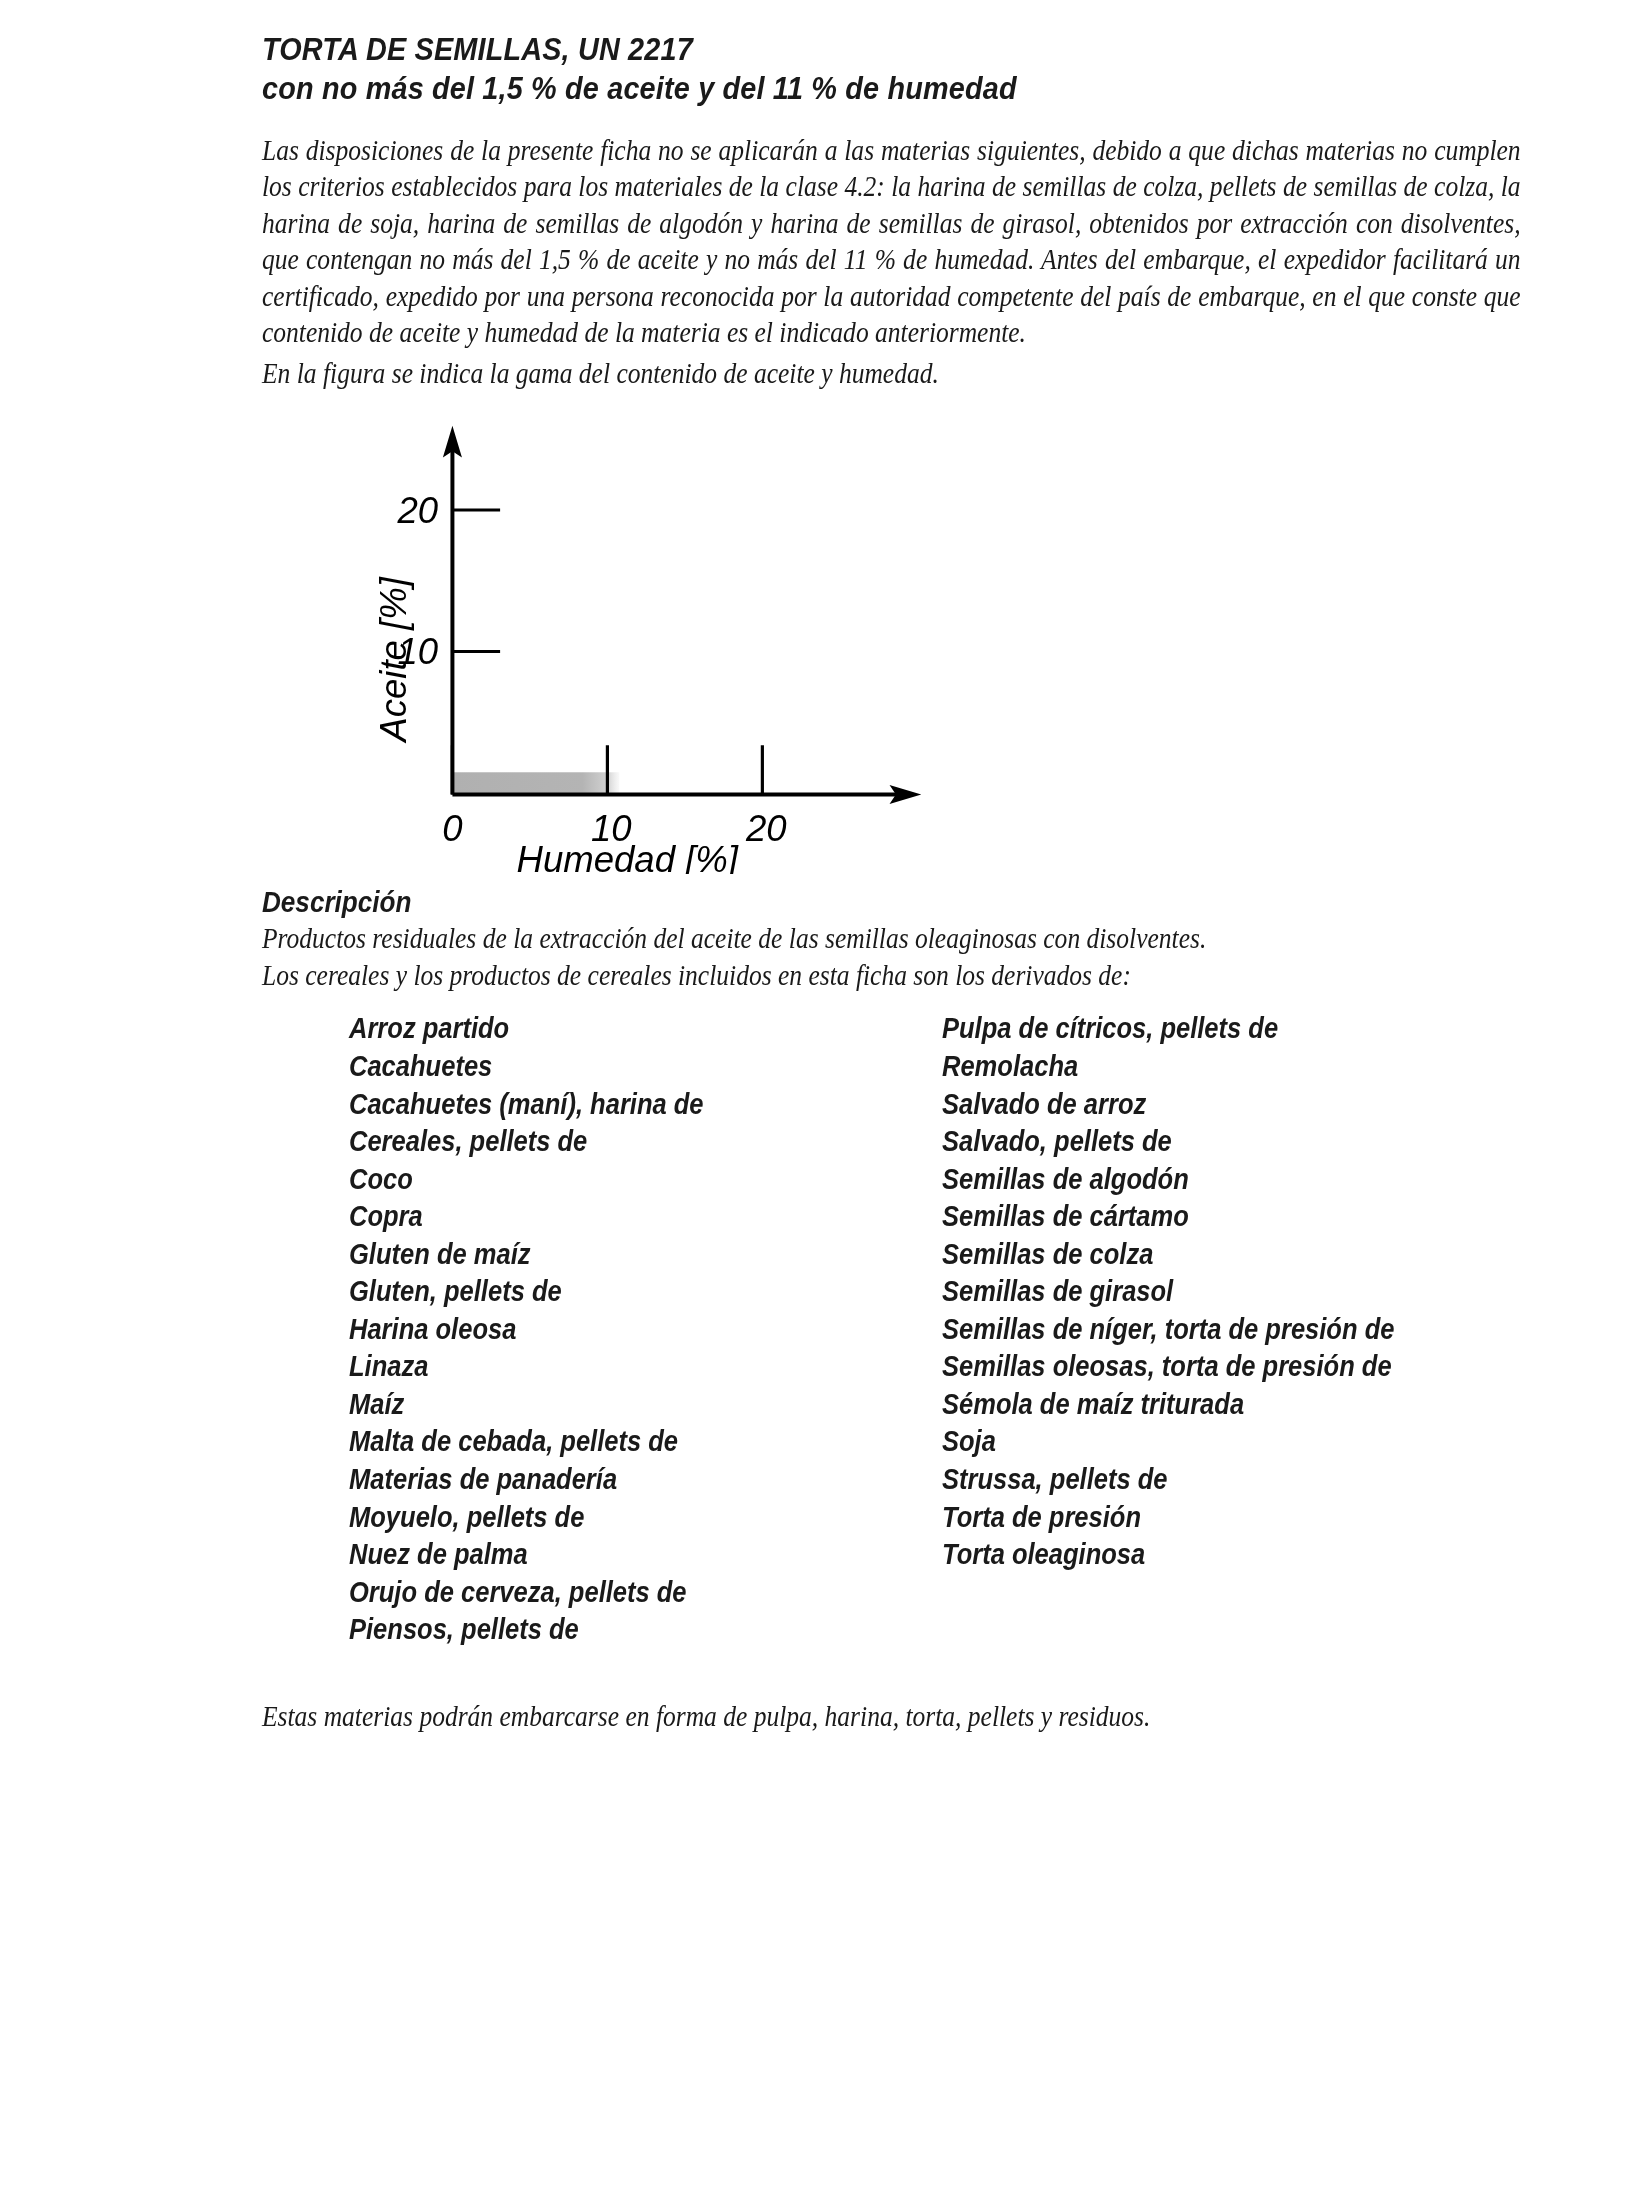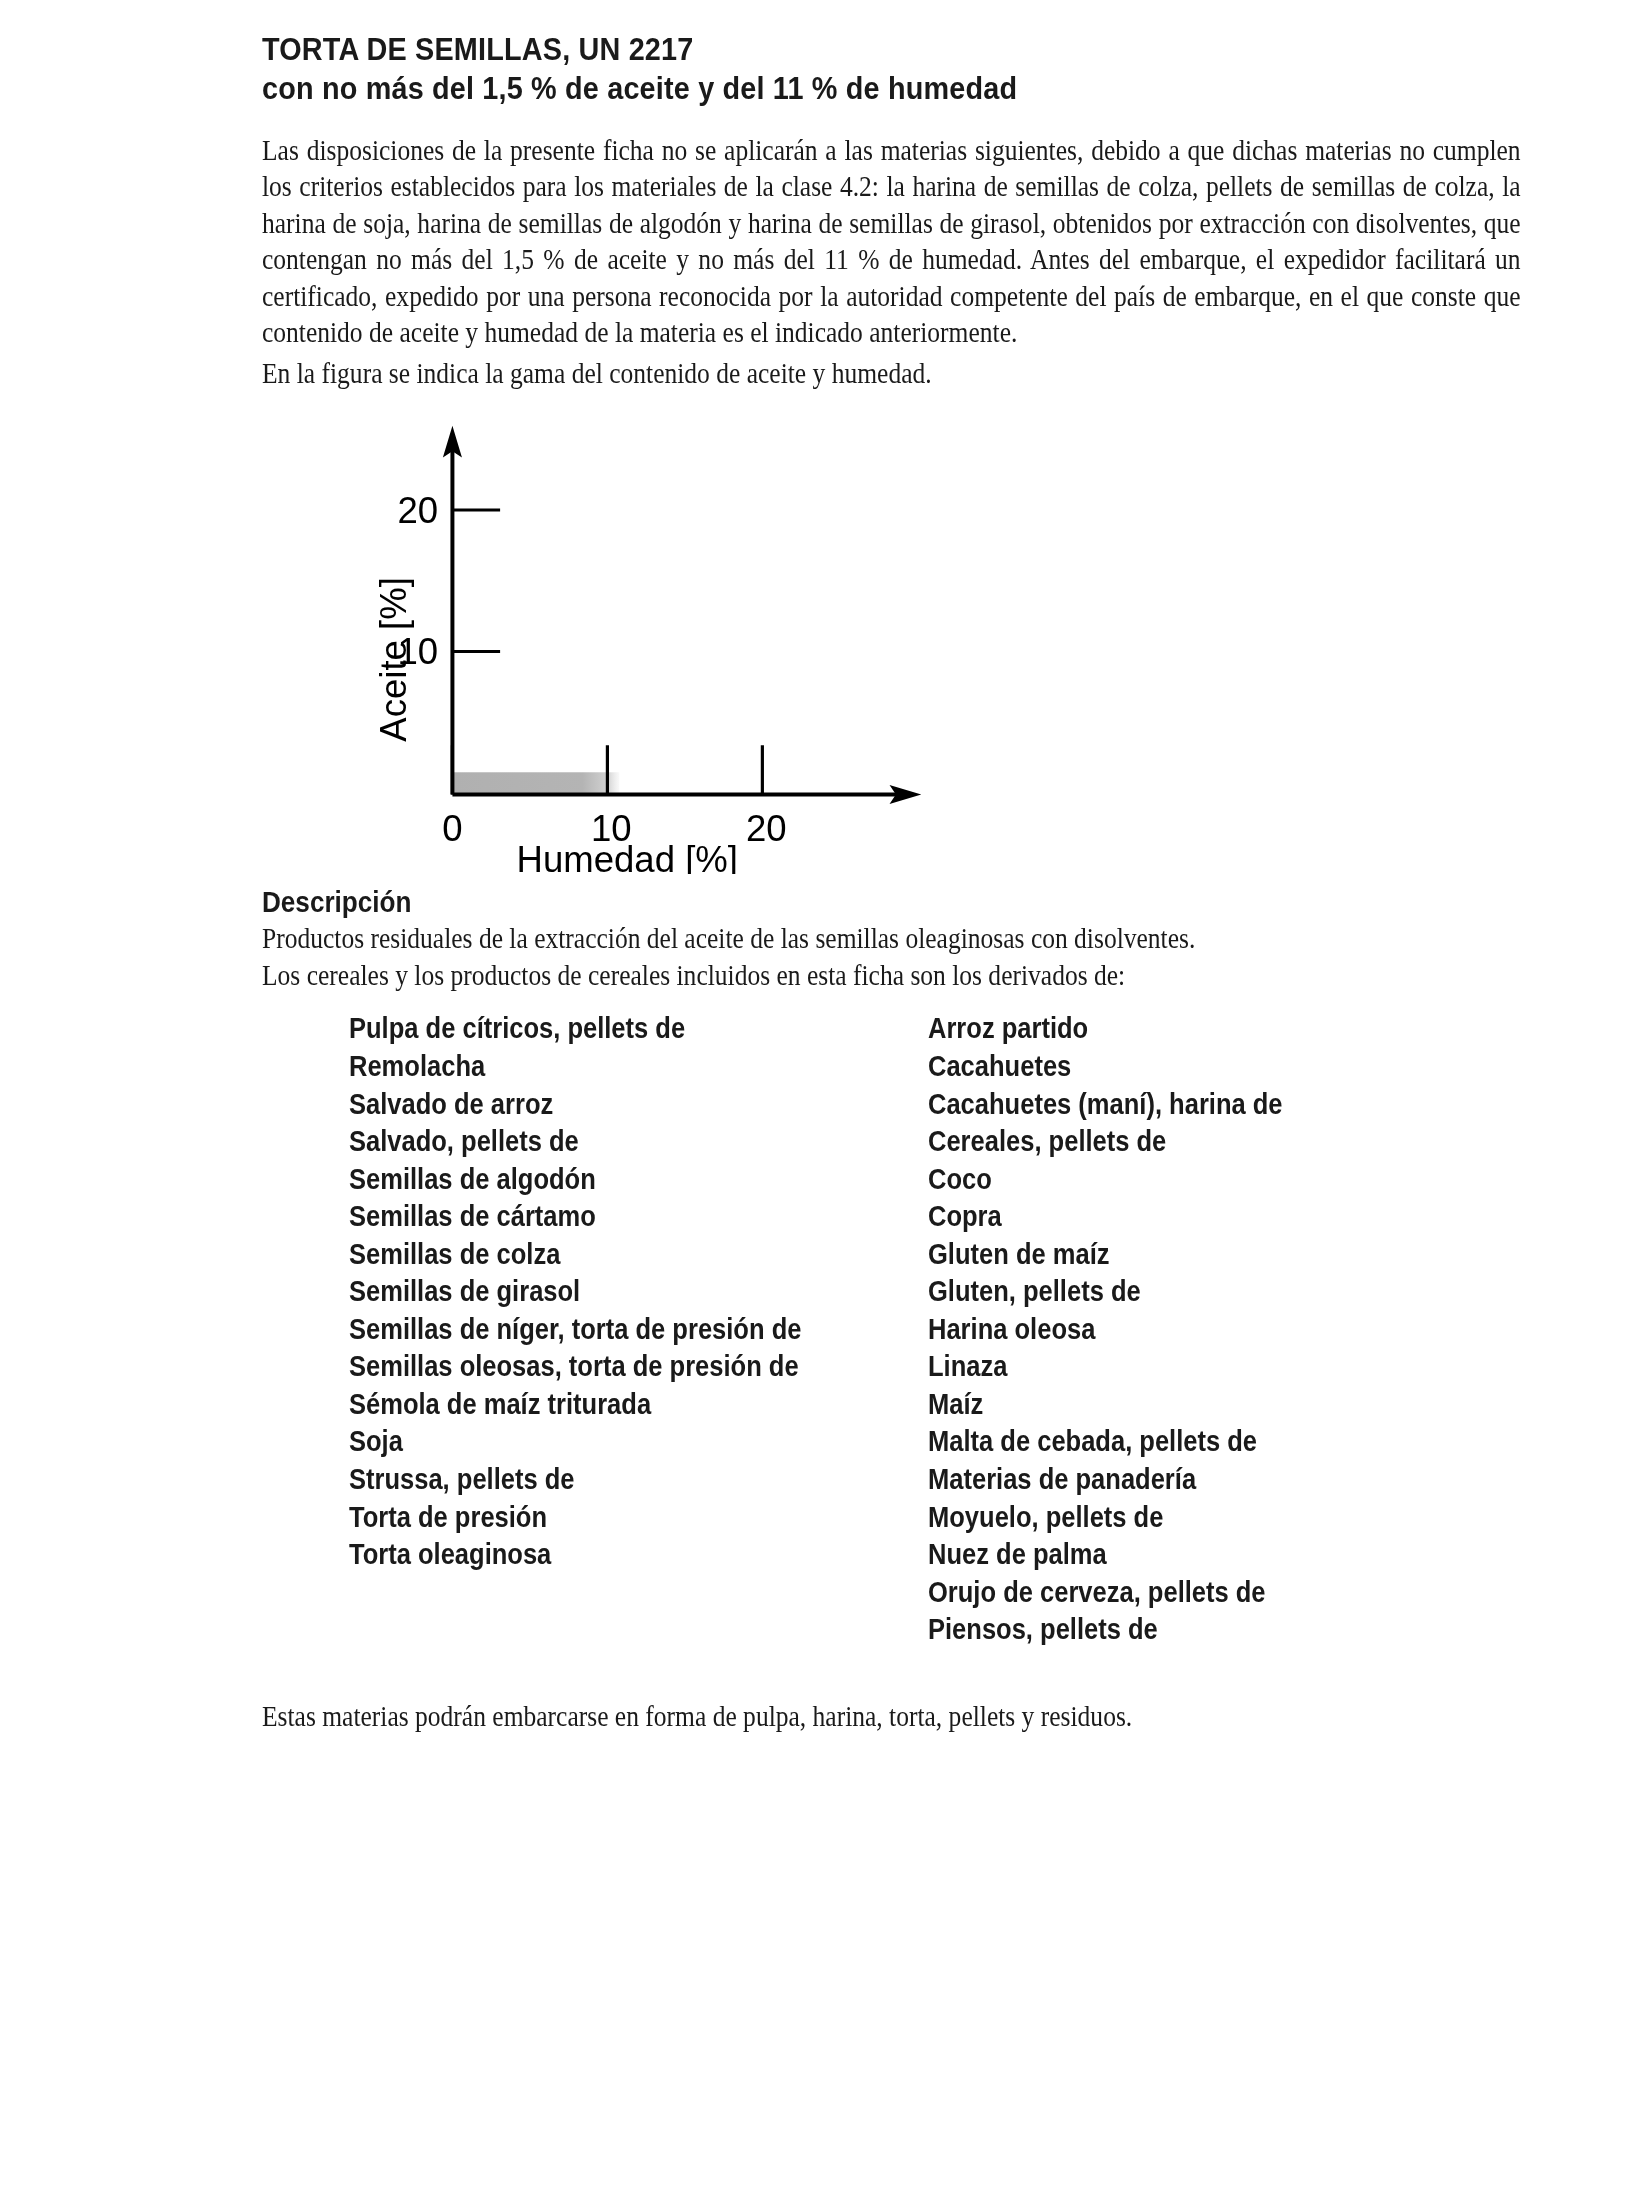--- a/index.html
+++ b/index.html
@@ -7,20 +7,21 @@
     width:1648px;height:2205px;
     font-family:"Liberation Serif", serif;
     color:#1a1a1a;
     -webkit-font-smoothing:antialiased;
   }
   .page{
     position:relative;
     width:1648px;height:2205px;
     box-sizing:border-box;
     padding:30px 127px 0 262px;
+    font-style:italic;
   }
   
   .title{
     font-family:"Liberation Sans", sans-serif;
     font-weight:bold;
     font-size:32px;
     letter-spacing:0.2px;
     line-height:1.22;
     margin:0;
     transform:scaleX(0.90);
@@ -128,54 +129,54 @@
       <text x="-300" y="52" transform="rotate(-90)" text-anchor="middle" font-family="Liberation Sans, sans-serif" font-size="46" fill="#000">Aceite [%]</text>
       <text x="330" y="568" text-anchor="middle" font-family="Liberation Sans, sans-serif" font-size="46" fill="#000">Humedad [%]</text>
     </svg>
   </div>
 
   <h2 class="section-head">Descripción</h2>
   <p class="para p-desc">Productos residuales de la extracción del aceite de las semillas oleaginosas con disolventes.</p>
   <p class="para nojust">Los cereales y los productos de cereales incluidos en esta ficha son los derivados de:</p>
 
   <div class="list-wrap">
-    <div class="col right">
-      <div class="item">Pulpa de cítricos, pellets de</div>
-      <div class="item">Remolacha</div>
-      <div class="item">Salvado de arroz</div>
-      <div class="item">Salvado, pellets de</div>
-      <div class="item">Semillas de algodón</div>
-      <div class="item">Semillas de cártamo</div>
-      <div class="item">Semillas de colza</div>
-      <div class="item">Semillas de girasol</div>
-      <div class="item">Semillas de níger, torta de presión de</div>
-      <div class="item">Semillas oleosas, torta de presión de</div>
-      <div class="item">Sémola de maíz triturada</div>
-      <div class="item">Soja</div>
-      <div class="item">Strussa, pellets de</div>
-      <div class="item">Torta de presión</div>
-      <div class="item">Torta oleaginosa</div>
-    </div>
     <div class="col left">
       <div class="item">Arroz partido</div>
       <div class="item">Cacahuetes</div>
       <div class="item">Cacahuetes (maní), harina de</div>
       <div class="item">Cereales, pellets de</div>
       <div class="item">Coco</div>
       <div class="item">Copra</div>
       <div class="item">Gluten de maíz</div>
       <div class="item">Gluten, pellets de</div>
       <div class="item">Harina oleosa</div>
       <div class="item">Linaza</div>
       <div class="item">Maíz</div>
       <div class="item">Malta de cebada, pellets de</div>
       <div class="item">Materias de panadería</div>
       <div class="item">Moyuelo, pellets de</div>
       <div class="item">Nuez de palma</div>
       <div class="item">Orujo de cerveza, pellets de</div>
       <div class="item">Piensos, pellets de</div>
     </div>
+    <div class="col right">
+      <div class="item">Pulpa de cítricos, pellets de</div>
+      <div class="item">Remolacha</div>
+      <div class="item">Salvado de arroz</div>
+      <div class="item">Salvado, pellets de</div>
+      <div class="item">Semillas de algodón</div>
+      <div class="item">Semillas de cártamo</div>
+      <div class="item">Semillas de colza</div>
+      <div class="item">Semillas de girasol</div>
+      <div class="item">Semillas de níger, torta de presión de</div>
+      <div class="item">Semillas oleosas, torta de presión de</div>
+      <div class="item">Sémola de maíz triturada</div>
+      <div class="item">Soja</div>
+      <div class="item">Strussa, pellets de</div>
+      <div class="item">Torta de presión</div>
+      <div class="item">Torta oleaginosa</div>
+    </div>
   </div>
 
   <p class="para nojust p-final">Estas materias podrán embarcarse en forma de pulpa, harina, torta, pellets y residuos.</p>
 
 </div>
 
 
 </body></html>

